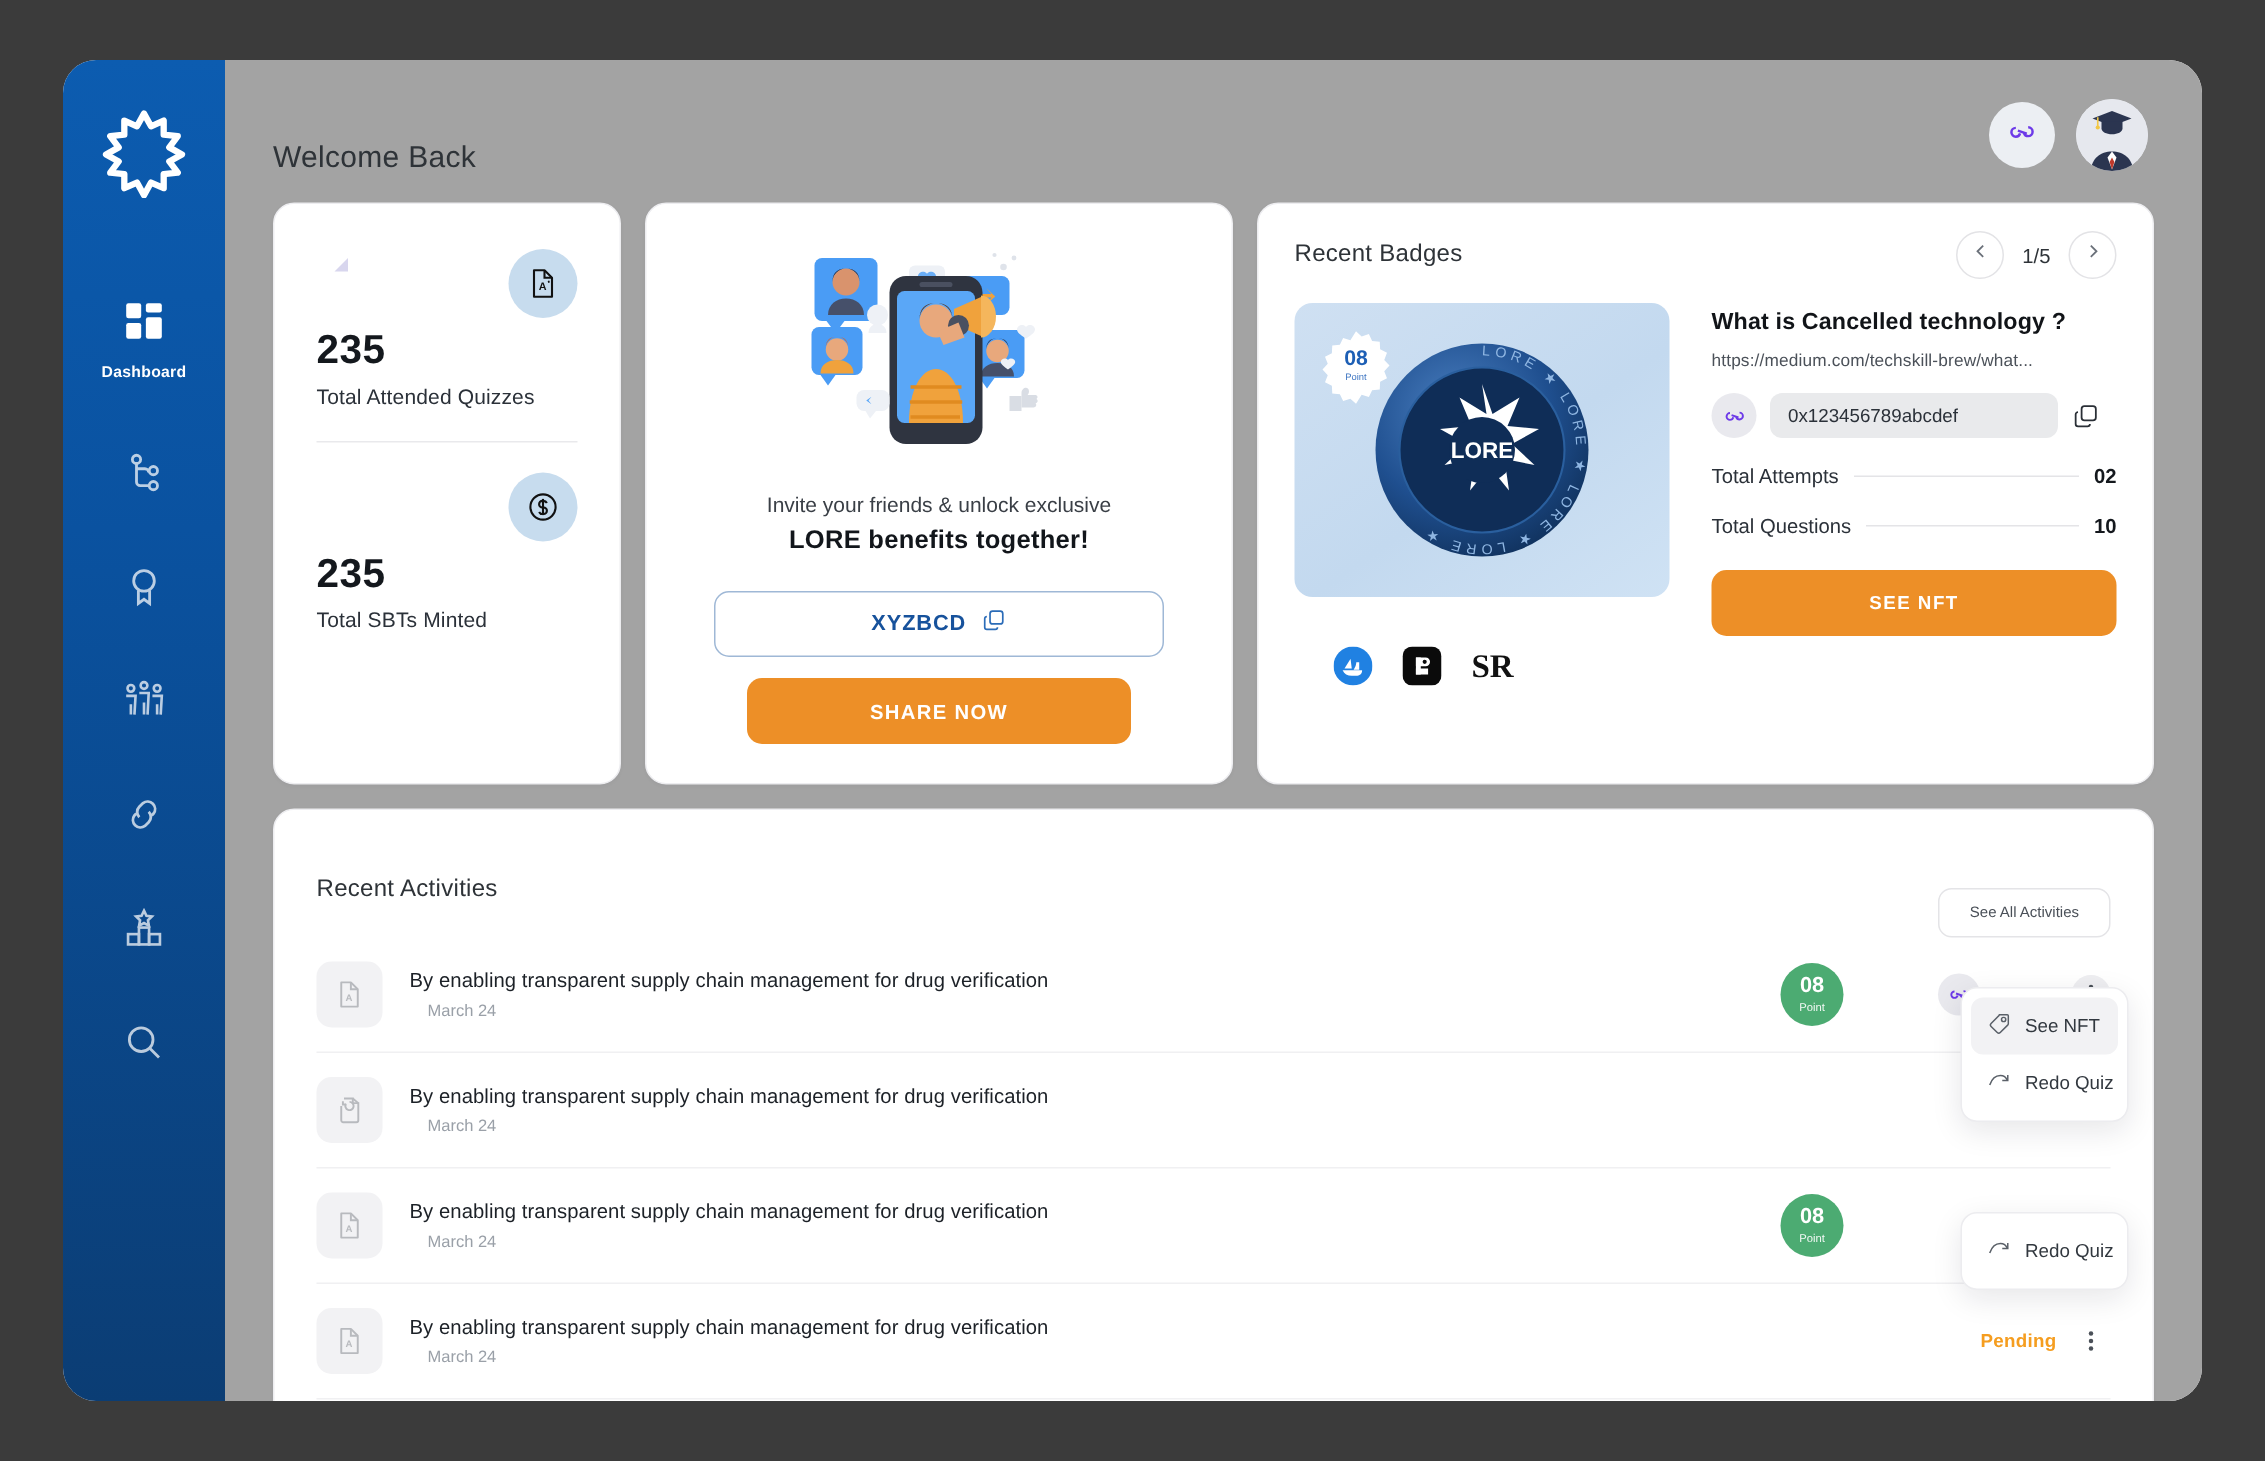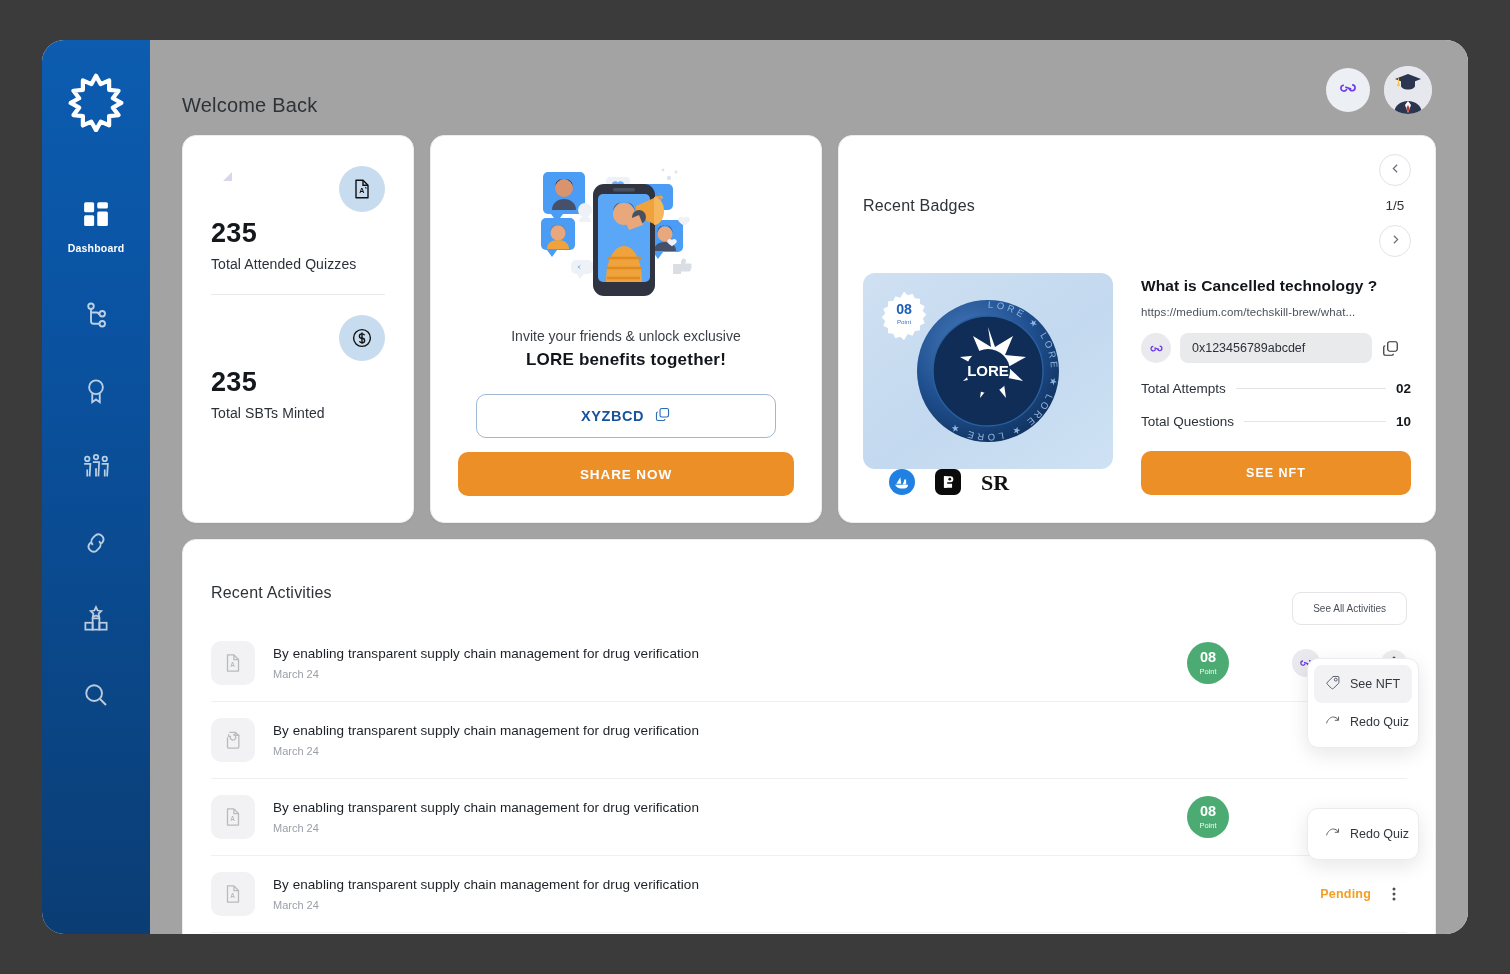--- a/index.html
+++ b/index.html
@@ -100,49 +100,49 @@
   .invite-sub { font-size: 14px; color: #3a3f46; }
   .invite-title { font-size: 17px; font-weight: 700; color: #12161b; margin-top: 6px; letter-spacing:.2px;}
   .code-box {
     margin-top: 24px; width: 300px; height: 44px;
     border: 1px solid #9fb8d6; border-radius: 10px;
     display: flex; align-items: center; justify-content: center; gap: 10px;
     cursor: pointer; background:#fff;
   }
   .code-text { font-size: 14.5px; font-weight: 700; color: #17529c; letter-spacing: .6px; }
   .share-btn {
-    margin-top: 14px; width: 336px; height: 44px;
+    margin-top: 14px; width: 256px; height: 44px;
     background: #ed8f27; border: none; border-radius: 10px;
     color: #fff; font-size: 13.5px; font-weight: 700; letter-spacing: .9px;
     cursor: pointer; font-family: inherit;
   }
 
   
   .badges-card { flex: 1; padding: 18px 24px 4px; position: relative; }
   .badges-head { display: flex; align-items: center; justify-content: space-between; }
   .badges-title { font-size: 16px; color: #2e3338; letter-spacing:.2px;}
-  .pager { display: flex; align-items: center; gap: 12px; flex-direction: column; }
+  .pager { display: flex; align-items: center; gap: 12px; }
   .pager-btn {
     width: 32px; height: 32px; border-radius: 50%;
     border: 1px solid #e3e3e6; background:#fff;
     display:flex; align-items:center; justify-content:center; cursor:pointer;
   }
   .pager-count { font-size: 13.5px; color: #2e3338; }
   .badges-body { display: flex; gap: 28px; margin-top: 16px; }
   .badge-left { width: 250px; flex: 0 0 250px; }
   .badge-img {
     width: 250px; height: 196px; border-radius: 12px;
     background: linear-gradient(145deg,#cfe0f2 0%,#c3d9ef 55%,#cfe2f4 100%);
     position: relative; display:flex; align-items:center; justify-content:center;
   }
   .point-badge {
     position: absolute; left: 16px; top: 18px; width: 50px; height: 50px;
   }
   .coin { width: 148px; height: 148px; }
-  .chain-logos { display:flex; align-items:flex-start; gap: 20px; margin-top: 0; padding-left: 26px;}
+  .chain-logos { display:flex; align-items:flex-end; gap: 20px; margin-top: 32px; padding-left: 26px;}
   .badge-right { flex: 1; padding-top: 4px; }
   .q-title { font-size: 15.5px; font-weight: 700; color: #111418; letter-spacing:.1px;}
   .q-url { font-size: 11.5px; color: #4b5159; margin-top: 11px; letter-spacing: .1px;}
   .addr-row { display: flex; align-items: center; gap: 9px; margin-top: 15px; }
   .addr-ico {
     width: 30px; height: 30px; border-radius: 50%; background: #e9e9ee;
     display:flex; align-items:center; justify-content:center;
   }
   .addr-pill {
     flex: 1; max-width: 192px; height: 30px; background: #e9eaec; border-radius: 8px;
@@ -176,21 +176,21 @@
     display: flex; align-items: center; gap: 18px;
     padding: 16px 0; border-bottom: 1px solid #f0f0f2; position: relative;
   }
   .act-row:last-child { border-bottom: none; }
   .act-ico {
     width: 44px; height: 44px; flex: 0 0 44px; border-radius: 10px;
     background: #f2f2f4; display: flex; align-items: center; justify-content: center;
   }
   .act-text { flex: 1; }
   .act-desc { font-size: 13.5px; color: #1c2127; letter-spacing:.05px;}
-  .act-date { font-size: 11px; color: #9aa0a8; margin-top: 7px; }
+  .act-date { font-size: 11px; color: #9aa0a8; margin-top: 7px; margin-left: 12px; }
   .act-points {
     width: 42px; height: 42px; border-radius: 50%; background: #4cab72;
     display:flex; flex-direction:column; align-items:center; justify-content:center;
     color:#fff; flex:0 0 42px;
   }
   .act-points .p-num { font-size: 14.5px; font-weight: 700; line-height: 1; }
   .act-points .p-lab { font-size: 7.5px; margin-top: 2px; opacity:.92;}
   .act-points.empty { background: transparent; }
   .act-right {
     display: flex; align-items: center; gap: 10px;

